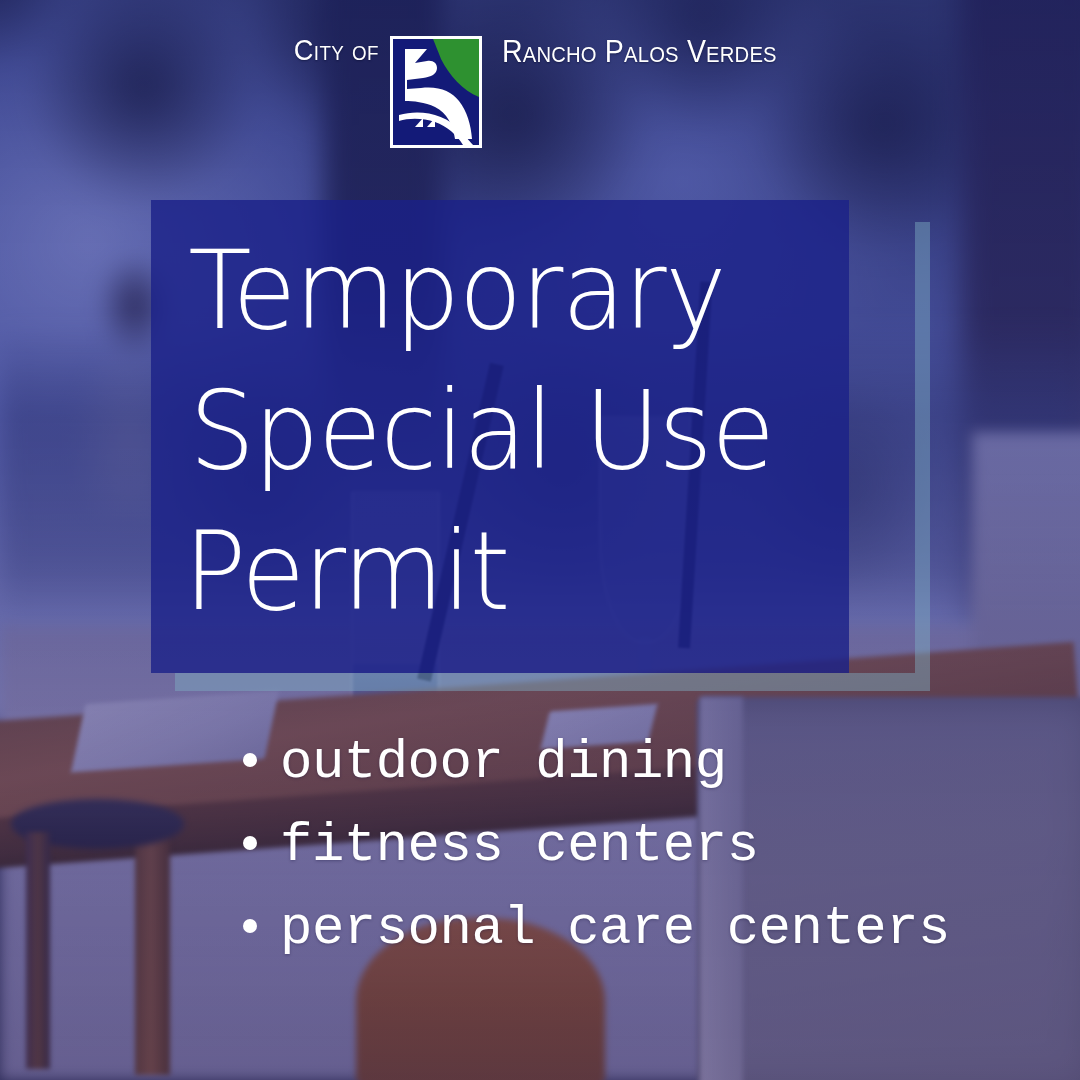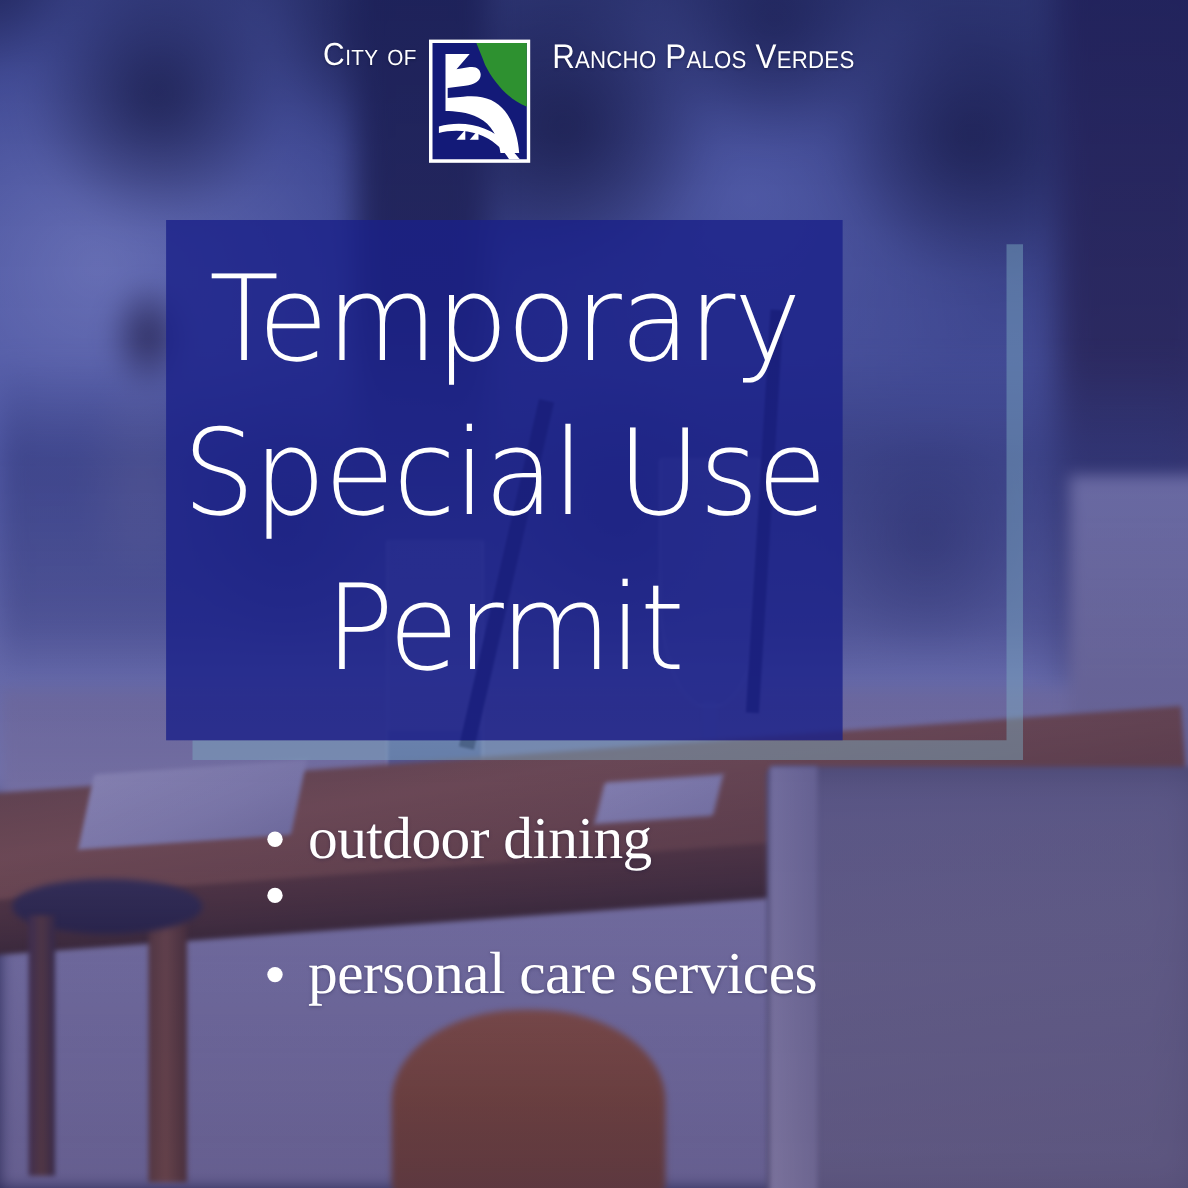--- a/index.html
+++ b/index.html
@@ -227,23 +227,23 @@
     white-space:nowrap;
   }
 
   
   .title-frame{
     position:absolute;left:175px;top:222px;width:755px;height:469px;
     border-right:15px solid rgba(126,176,196,.45);
     border-bottom:18px solid rgba(126,176,196,.45);
   }
   .title-panel{
-    position:absolute;left:151px;top:200px;width:615px;height:473px;
+    position:absolute;left:151px;top:200px;width:698px;height:473px;
     background:rgba(26,32,136,.80);
-    display:flex;flex-direction:column;align-items:center;justify-content:center;
+    display:flex;flex-direction:column;align-items:flex-start;justify-content:center;
     padding:8px 26px 18px 26px;
   }
   .title-line{
     color:#ffffff;
     font-family:"DejaVu Sans","Liberation Sans",sans-serif;
     font-weight:300;
     font-size:108px;
     line-height:1.30;
     letter-spacing:-1.5px;
     text-align:center;
@@ -258,21 +258,21 @@
   }
   .bullet-row{display:flex;align-items:baseline;gap:0;}
   .bullet-dot{
     width:14px;height:14px;border-radius:50%;
     background:#ffffff;flex:none;
     margin-right:23px;
     transform:translateY(-10px);
   }
   .bullet-text{
     color:#ffffff;
-    font-family:Liberation Serif, serif;
+    font-family:Liberation Mono, monospace;
     font-weight:300;
     font-size:54px;
     line-height:1.06;
     letter-spacing:-.5px;
     white-space:nowrap;
     text-shadow:0 1px 3px rgba(24,20,60,.35);
   }
 </style>
 </head>
 <body>
@@ -340,20 +340,21 @@
     <div class="title-line">Permit</div>
   </div>
 
   <div class="bullets">
     <div class="bullet-row">
       <span class="bullet-dot"></span>
       <span class="bullet-text">outdoor dining</span>
     </div>
     <div class="bullet-row">
       <span class="bullet-dot"></span>
+      <span class="bullet-text">fitness centers</span>
     </div>
     <div class="bullet-row">
       <span class="bullet-dot"></span>
-      <span class="bullet-text">personal care services</span>
+      <span class="bullet-text">personal care centers</span>
     </div>
   </div>
 
 </div>
 
 </body></html>

